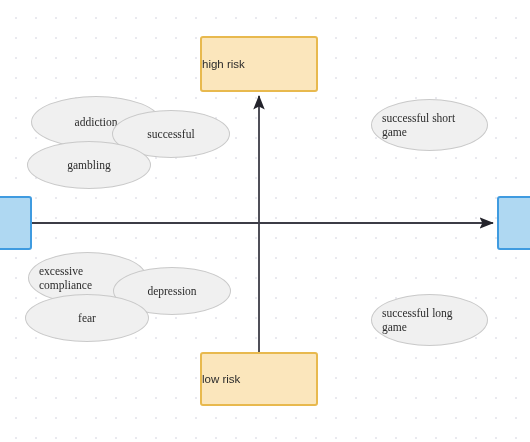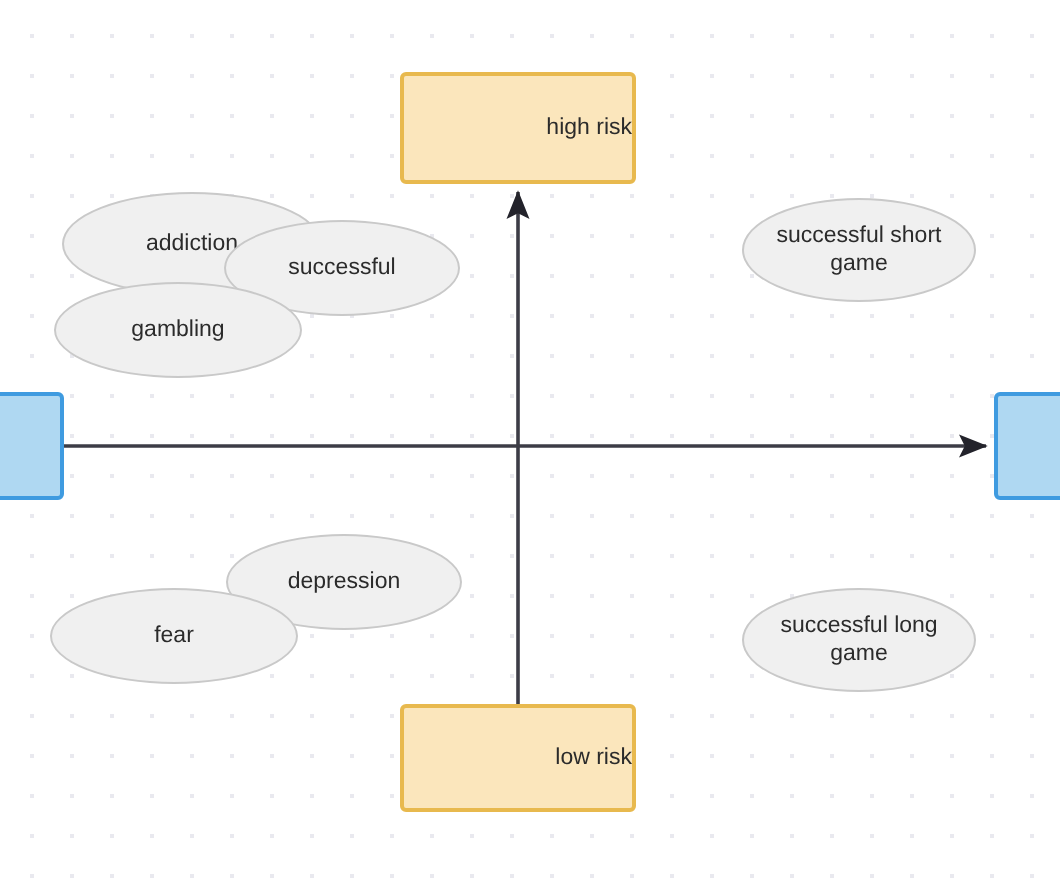--- a/index.html
+++ b/index.html
@@ -33,35 +33,34 @@
   
   .ellipse {
     position: absolute;
     border-radius: 50%;
     background: #f0f0f0;
     border: 1.2px solid #c9c9c9;
     box-sizing: border-box;
     display: flex;
     align-items: center;
     justify-content: center;
-    text-align: center;
     color: #2b2b2b;
     font-size: 11.5px;
     line-height: 1.25;
-    font-family: Liberation Sans, sans-serif;
+    font-family: Liberation Serif, serif;
   }
   .ellipse span { display: block; padding: 0 10px; }
 
   
   .rect {
     position: absolute;
     box-sizing: border-box;
     display: flex;
     align-items: center;
-    justify-content: flex-end;
+    justify-content: flex-start;
     text-align: center;
     font-size: 11.5px;
     line-height: 1.25;
     color: #2b2b2b;
     font-family: "Liberation Sans", sans-serif;
   }
   .rect-yellow {
     background: #fbe6bc;
     border: 2px solid #e8b94e;
     border-radius: 3px;
@@ -104,20 +103,23 @@
   <div class="ellipse" style="left:31px; top:96px; width:130px; height:52px; z-index:3;">
     <span>addiction</span>
   </div>
   <div class="ellipse" style="left:112px; top:110px; width:118px; height:48px; z-index:4;">
     <span>successful</span>
   </div>
   <div class="ellipse" style="left:27px; top:141px; width:124px; height:48px; z-index:5;">
     <span>gambling</span>
   </div>
 
+  <div class="ellipse" style="left:28px; top:252px; width:119px; height:52px; z-index:3;">
+    <span>excessive compliance</span>
+  </div>
   <div class="ellipse" style="left:113px; top:267px; width:118px; height:48px; z-index:4;">
     <span>depression</span>
   </div>
   <div class="ellipse" style="left:25px; top:294px; width:124px; height:48px; z-index:5;">
     <span>fear</span>
   </div>
 
   <div class="ellipse" style="left:371px; top:294px; width:117px; height:52px;">
     <span>successful long game</span>
   </div>

